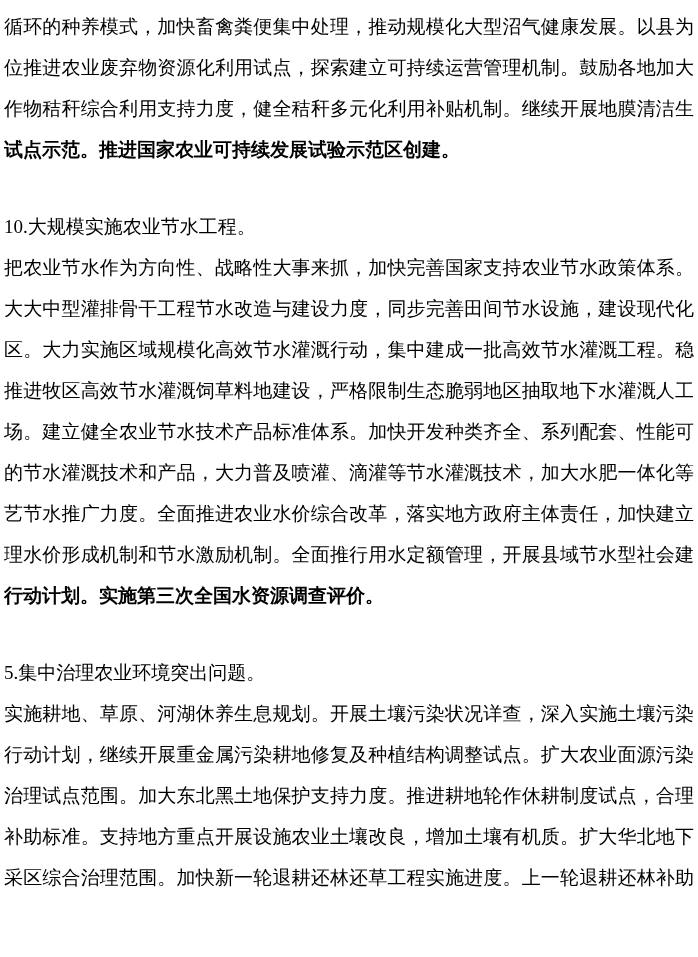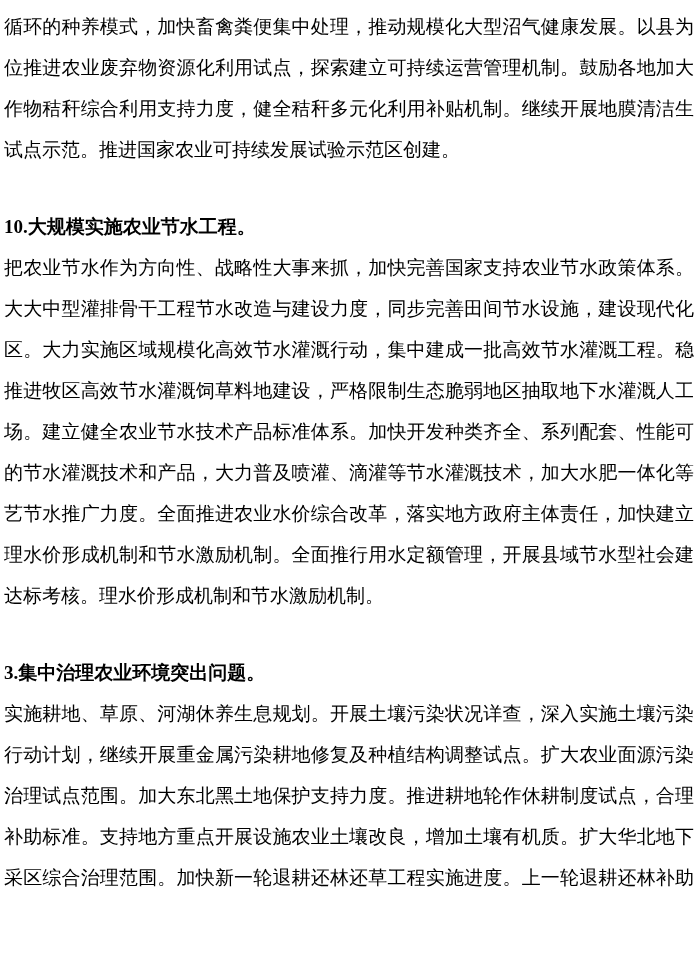--- a/index.html
+++ b/index.html
@@ -26,26 +26,27 @@
     line-height: 41px;
     height: 41px;
     text-align: justify;
     text-align-last: justify;
     text-justify: inter-character;
     overflow: hidden;
   }
   .para-line.last-line {
     text-align: left;
     text-align-last: left;
+    font-weight: bold;
   }
   .heading {
     margin-top: 36px;
     line-height: 41px;
     height: 41px;
-    font-weight: bold;
+    font-weight: normal;
     text-align: left;
   }
 </style>
 </head>
 <body>
 
 <div class="page" id="doc-root">
     <div class="paragraph">
       <div class="para-line">循环的种养模式，加快畜禽粪便集中处理，推动规模化大型沼气健康发展。以县为单</div>
       <div class="para-line">位推进农业废弃物资源化利用试点，探索建立可持续运营管理机制。鼓励各地加大农</div>
@@ -55,23 +56,23 @@
     <div class="heading">10.大规模实施农业节水工程。</div>
     <div class="paragraph">
       <div class="para-line">把农业节水作为方向性、战略性大事来抓，加快完善国家支持农业节水政策体系。加</div>
       <div class="para-line">大大中型灌排骨干工程节水改造与建设力度，同步完善田间节水设施，建设现代化灌</div>
       <div class="para-line">区。大力实施区域规模化高效节水灌溉行动，集中建成一批高效节水灌溉工程。稳步</div>
       <div class="para-line">推进牧区高效节水灌溉饲草料地建设，严格限制生态脆弱地区抽取地下水灌溉人工草</div>
       <div class="para-line">场。建立健全农业节水技术产品标准体系。加快开发种类齐全、系列配套、性能可靠</div>
       <div class="para-line">的节水灌溉技术和产品，大力普及喷灌、滴灌等节水灌溉技术，加大水肥一体化等农</div>
       <div class="para-line">艺节水推广力度。全面推进农业水价综合改革，落实地方政府主体责任，加快建立合</div>
       <div class="para-line">理水价形成机制和节水激励机制。全面推行用水定额管理，开展县域节水型社会建设</div>
-      <div class="para-line last-line">达标考核。理水价形成机制和节水激励机制。</div>
+      <div class="para-line last-line">行动计划。实施第三次全国水资源调查评价。</div>
     </div>
-    <div class="heading">3.集中治理农业环境突出问题。</div>
+    <div class="heading">5.集中治理农业环境突出问题。</div>
     <div class="paragraph">
       <div class="para-line">实施耕地、草原、河湖休养生息规划。开展土壤污染状况详查，深入实施土壤污染防治</div>
       <div class="para-line">行动计划，继续开展重金属污染耕地修复及种植结构调整试点。扩大农业面源污染综合</div>
       <div class="para-line">治理试点范围。加大东北黑土地保护支持力度。推进耕地轮作休耕制度试点，合理设定</div>
       <div class="para-line">补助标准。支持地方重点开展设施农业土壤改良，增加土壤有机质。扩大华北地下水超</div>
       <div class="para-line">采区综合治理范围。加快新一轮退耕还林还草工程实施进度。上一轮退耕还林补助政策</div>
     </div>
   </div>
 
 </body></html>

